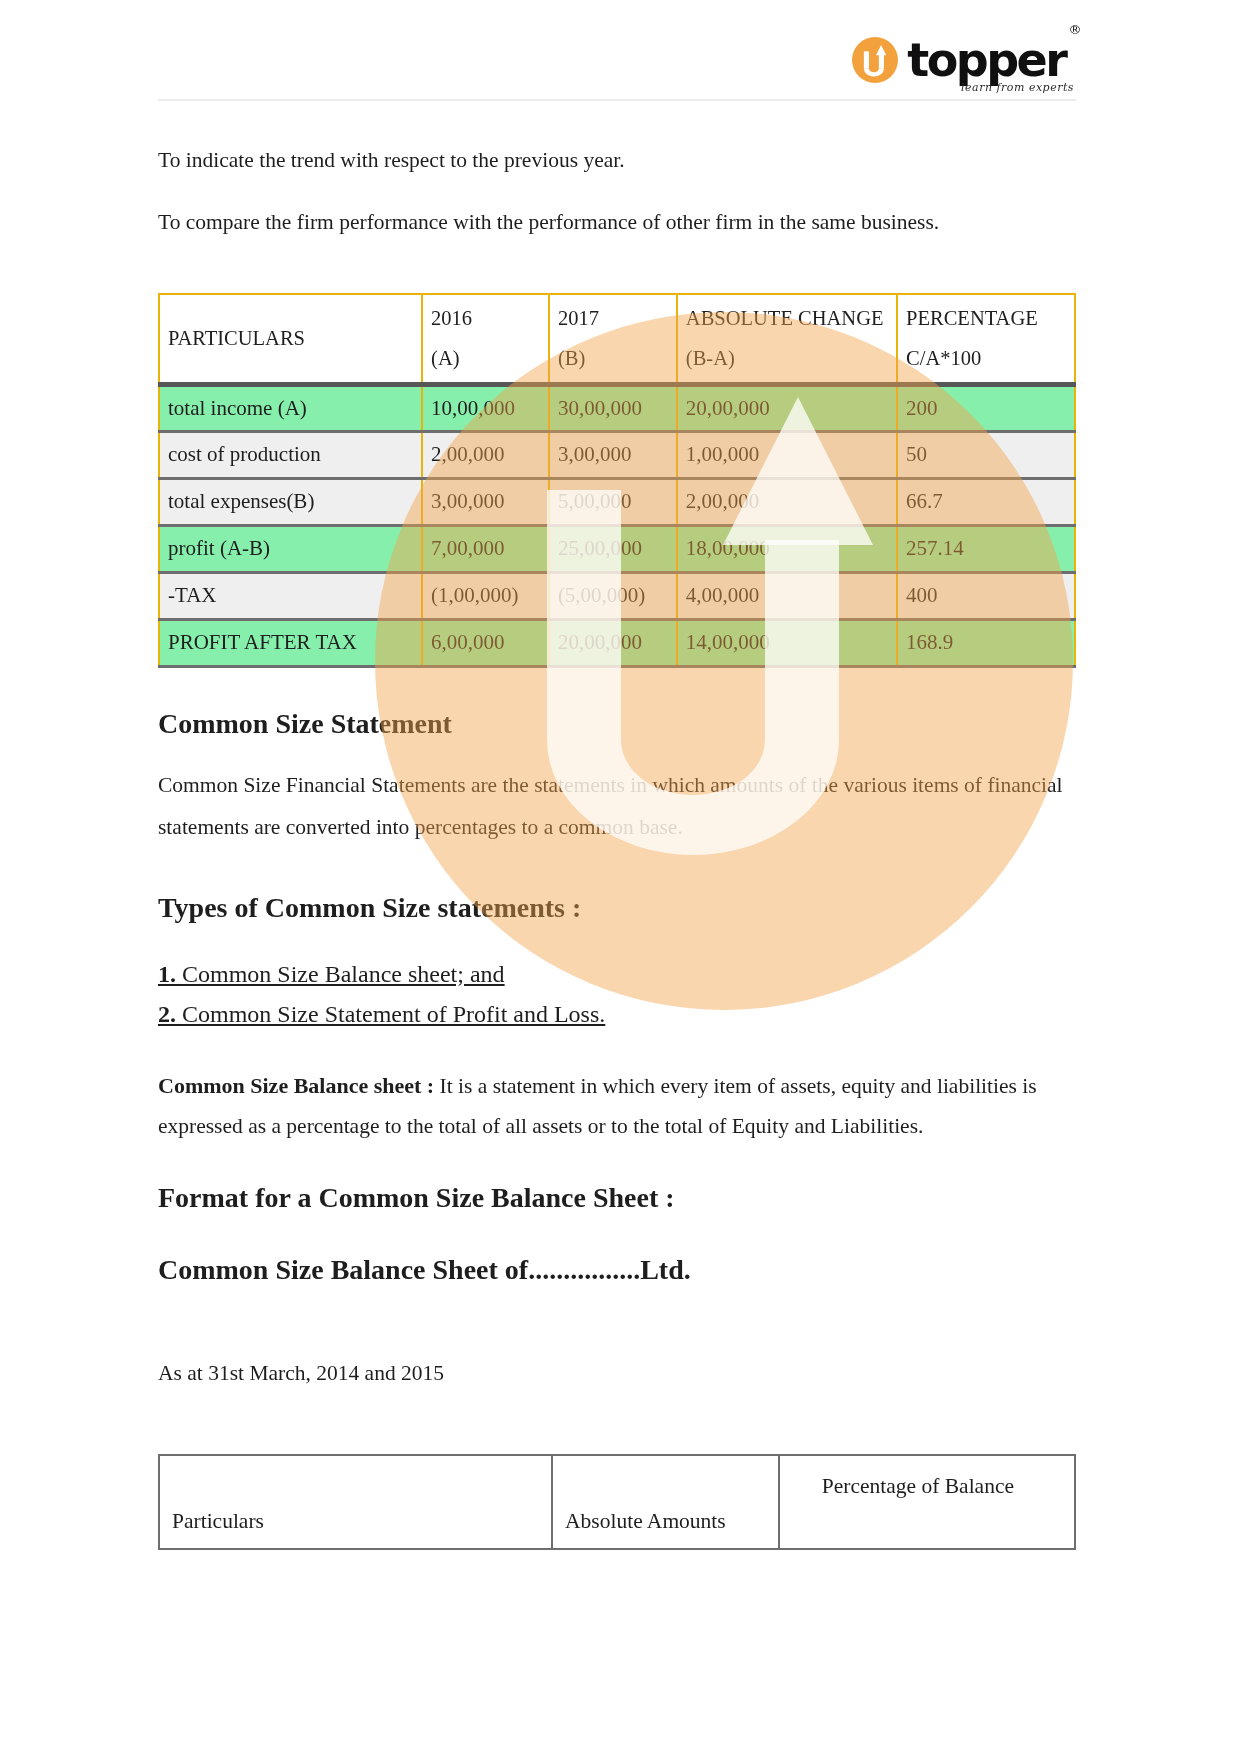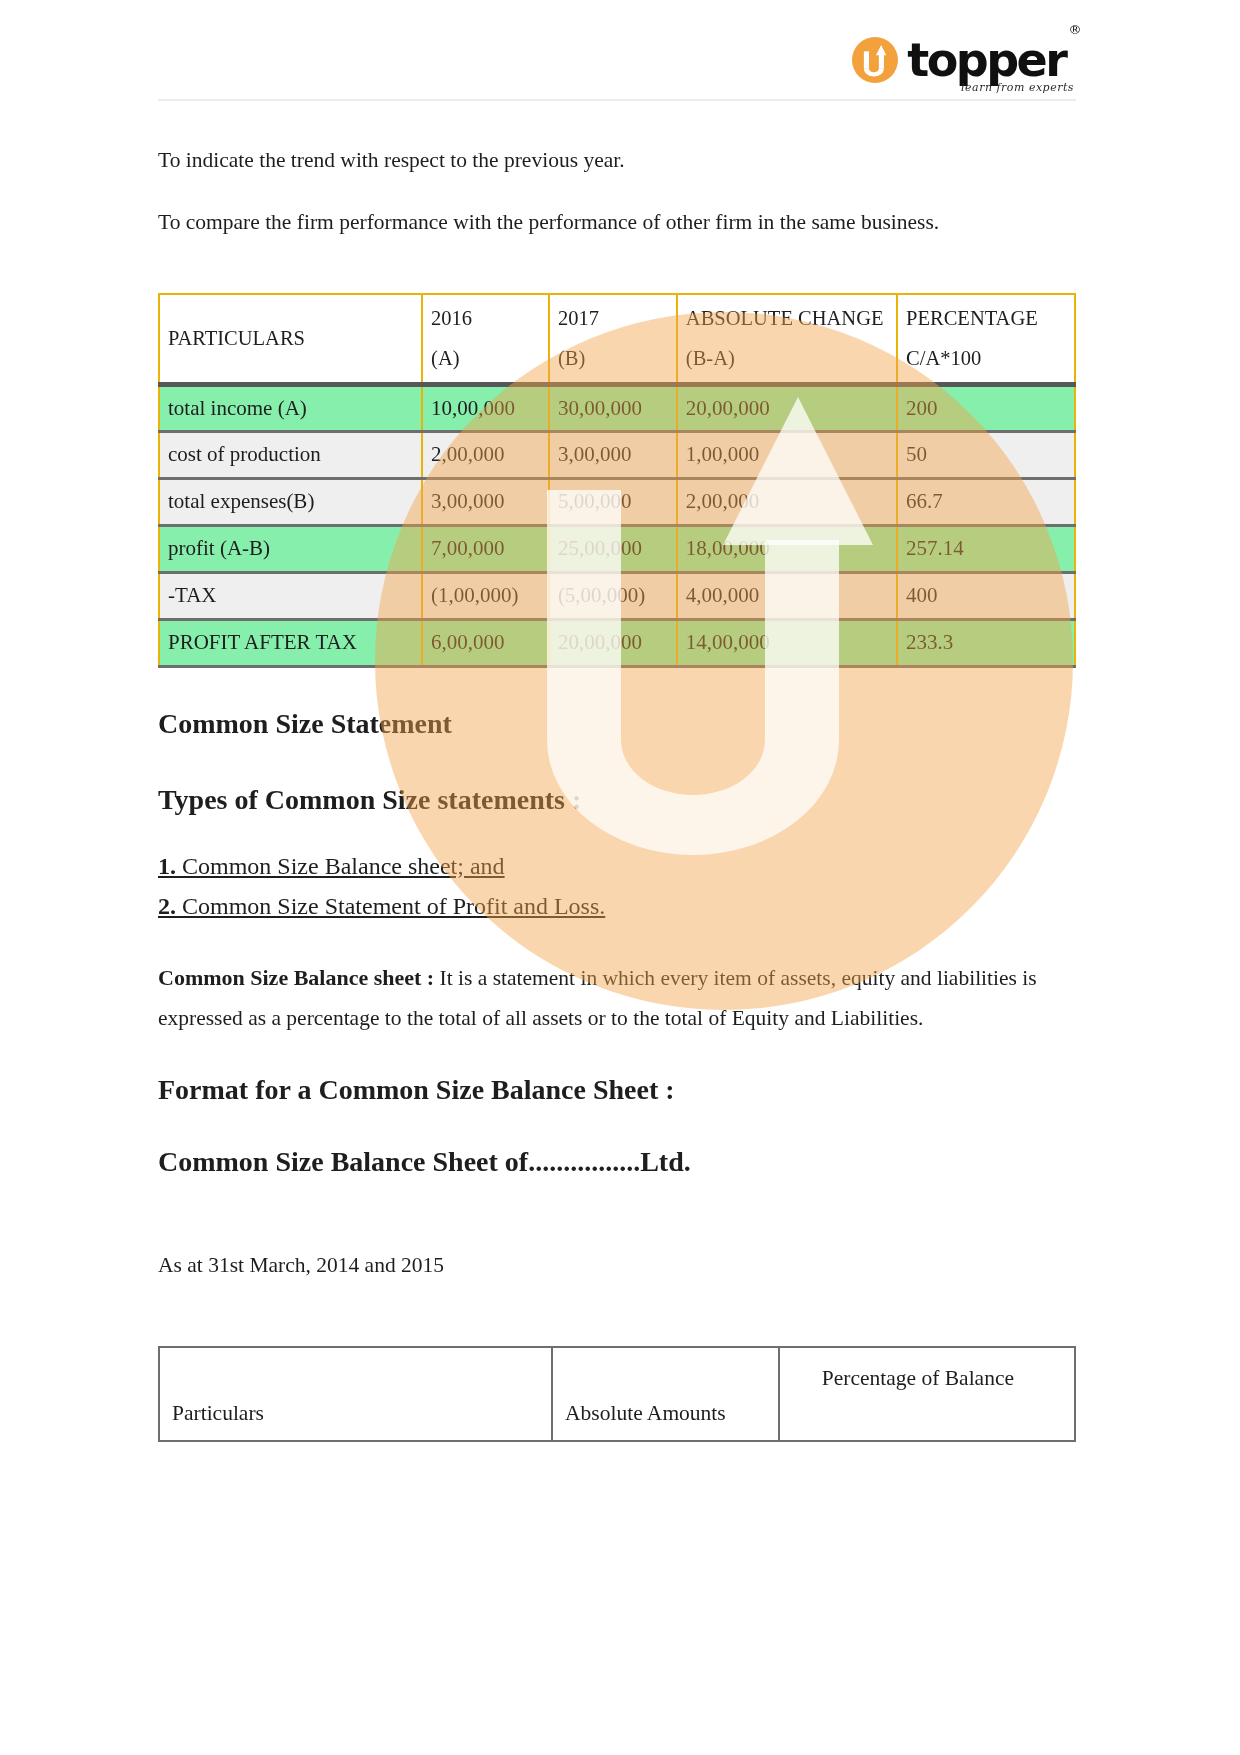--- a/index.html
+++ b/index.html
@@ -190,26 +190,27 @@
           <td>(1,00,000)</td>
           <td>(5,00,000)</td>
           <td>4,00,000</td>
           <td>400</td>
         </tr>
         <tr class="even">
           <td>PROFIT AFTER TAX</td>
           <td>6,00,000</td>
           <td>20,00,000</td>
           <td>14,00,000</td>
-          <td>233.3</td>
+          <td>168.9</td>
         </tr>
       </tbody>
     </table>
 
     <h2 class="h-bold h-common">Common Size Statement</h2>
+    <p class="p-common">Common Size Financial Statements are the statements in which amounts of the various items of financial statements are converted into percentages to a common base.</p>
 
     <h2 class="h-bold h-types">Types of Common Size statements :</h2>
     <div class="list-types">
       <div><span class="num">1.</span><span> Common Size Balance sheet; and</span></div>
       <div><span class="num">2.</span><span> Common Size Statement of Profit and Loss.</span></div>
     </div>
 
     <p class="p-balance"><span class="lead">Common Size Balance sheet :</span><span> It is a statement in which every item of assets, equity and liabilities is expressed as a percentage to the total of all assets or to the total of Equity and Liabilities.</span></p>
 
     <h2 class="h-bold h-format">Format for a Common Size Balance Sheet :</h2>

